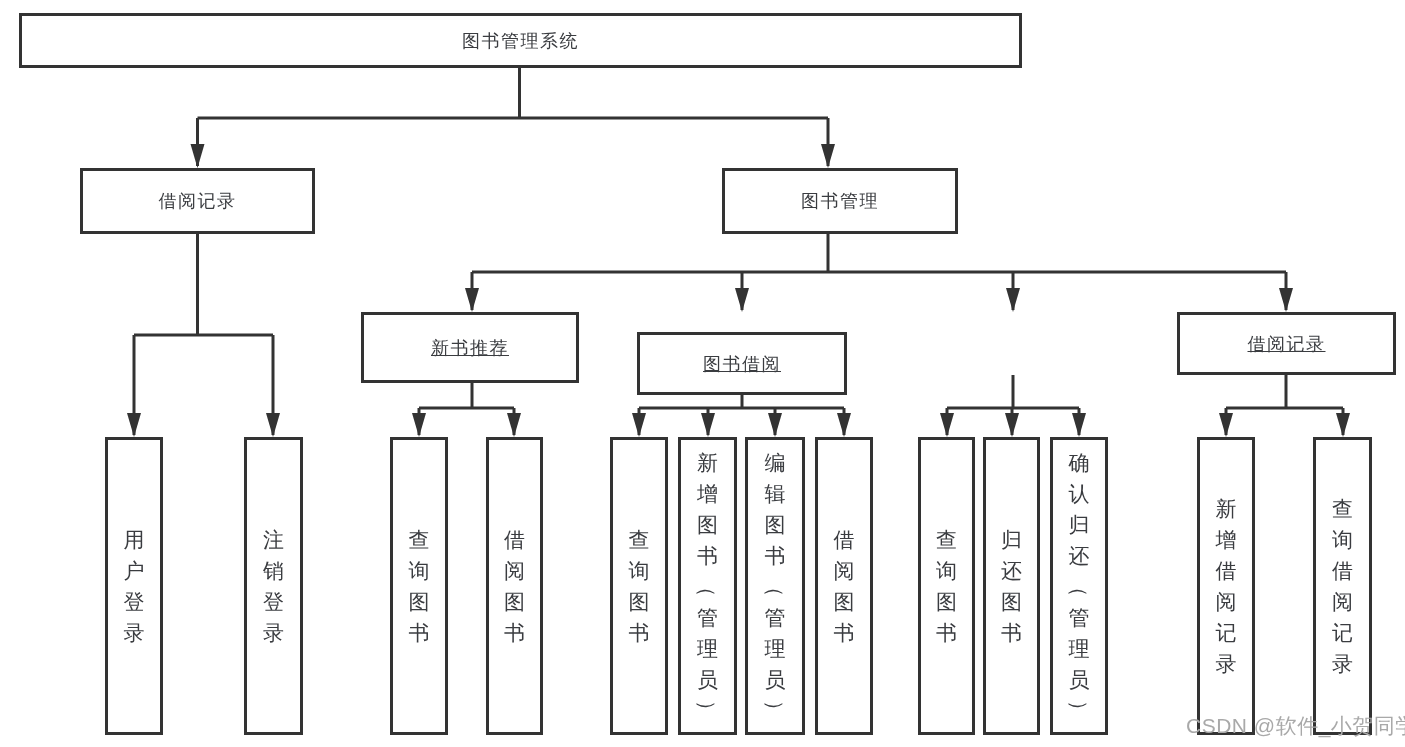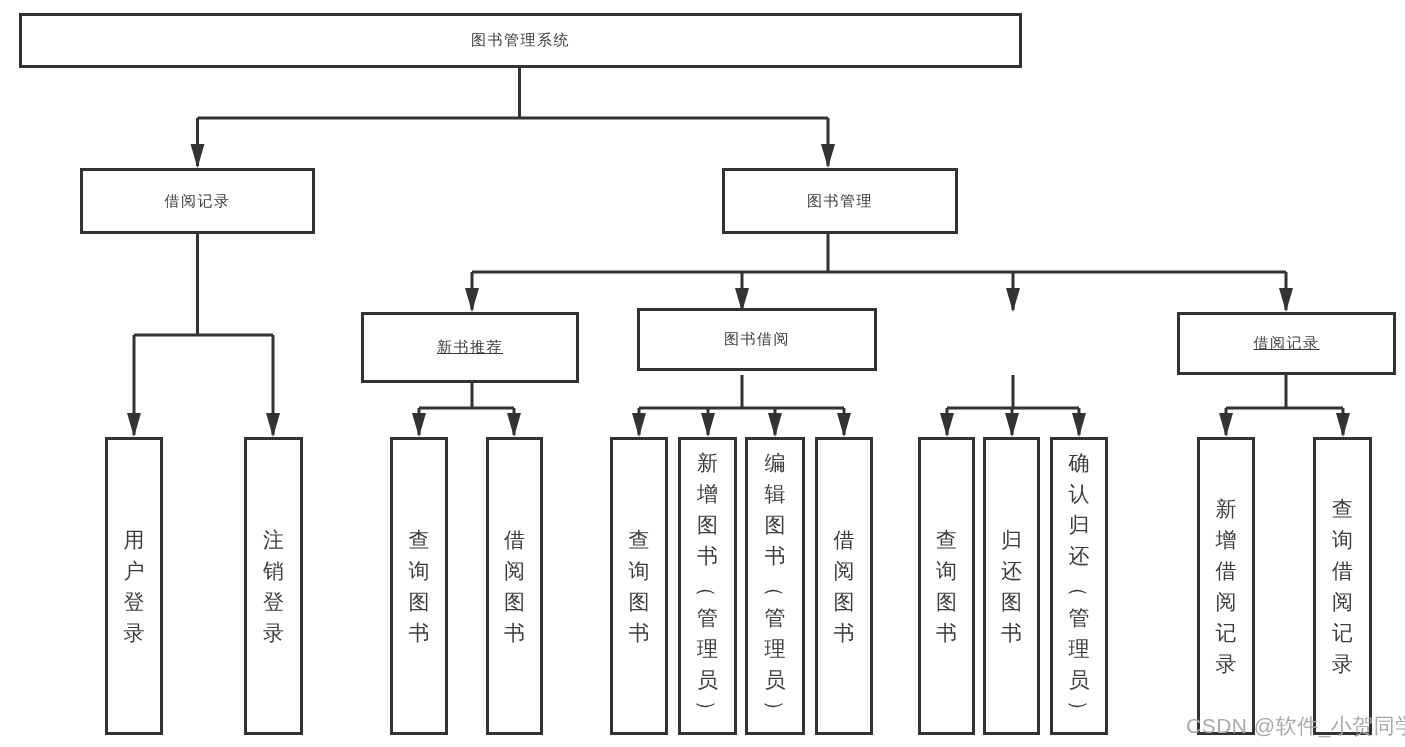--- a/index.html
+++ b/index.html
@@ -21,21 +21,21 @@
   .arw{fill:var(--line);}
   .node{
     position:absolute;
     background:var(--bg);
     border:3px solid var(--line);
     box-sizing:border-box;
     display:flex;align-items:center;justify-content:center;
     color:var(--text);
   }
   .h-label{
-    font-size:15px;
+    font-size:18px;
     letter-spacing:1.5px;
     white-space:nowrap;
   }
   .v-label{
     display:flex;flex-direction:column;
     align-items:center;justify-content:center;
     height:100%;width:100%;
   }
   .v-char{
     height:31px;line-height:31px;
@@ -112,21 +112,21 @@
   <div class="node" style="left:80px;top:168px;width:235px;height:66px;">
     <span class="h-label">借阅记录</span>
   </div>
   <div class="node" style="left:710px;top:168px;width:236px;height:66px;margin-left:12px;">
     <span class="h-label">图书管理</span>
   </div>
 
   <div class="node" style="left:361px;top:312px;width:218px;height:71px;text-decoration:underline;">
     <span class="h-label">新书推荐</span>
   </div>
-  <div class="node" style="left:637px;top:308px;width:240px;height:63px;">
+  <div class="node" style="left:637px;top:332px;width:210px;height:63px;text-decoration:underline;">
     <span class="h-label">图书借阅</span>
   </div>
   <div class="node" style="left:1177px;top:312px;width:219px;height:63px;text-decoration:underline;">
     <span class="h-label">借阅记录</span>
   </div>
 
   <div class="node" style="left:105px;top:437px;width:58px;height:298px;">
     <span class="v-label">
         <span class="v-char">用</span>
         <span class="v-char">户</span>

